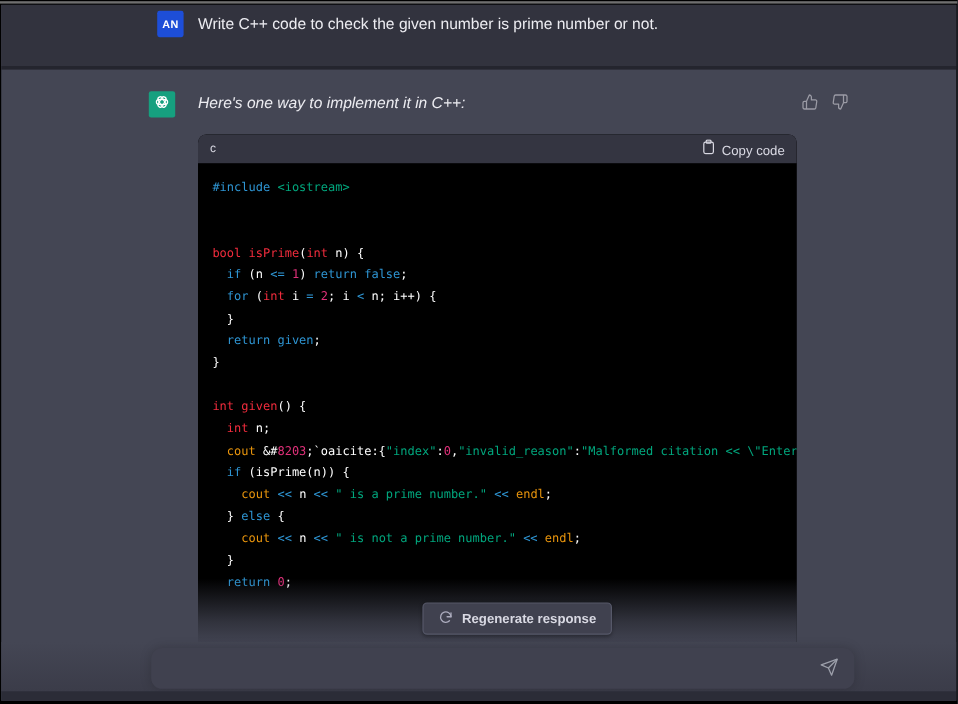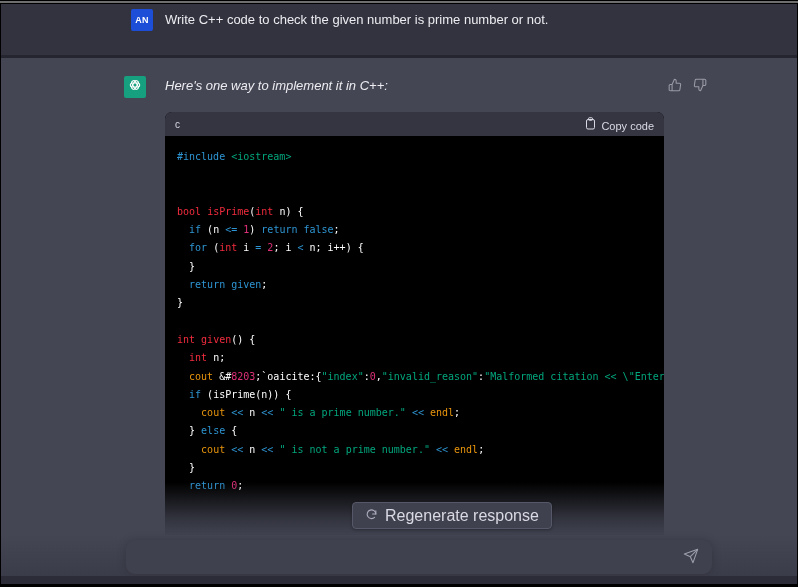--- a/index.html
+++ b/index.html
@@ -59,22 +59,23 @@
   .tp{color:var(--c-number);}
   .code-fade{
     position:absolute;left:164px;top:478px;width:499px;height:53px;pointer-events:none;
     background:linear-gradient(180deg,rgba(68,70,84,0) 0%,rgba(68,70,84,.72) 68%,#414351 100%);
   }
   
   .regen-btn{
     position:absolute;left:351px;top:498px;height:27px;padding:0 12px;
     display:flex;align-items:center;gap:7px;
     background:#40414f;border:1px solid #565869;border-radius:4px;
-    color:#d9d9e3;font-size:16px;cursor:pointer;font-family:"Liberation Sans",sans-serif;
+    color:#d9d9e3;font-size:11px;cursor:pointer;font-family:"Liberation Sans",sans-serif;
     box-shadow:0 1px 3px rgba(0,0,0,.3);
+    font-weight:bold;
   }
   
   .composer-zone{
     position:absolute;left:0;top:531px;width:100%;height:41px;
     background:linear-gradient(180deg,#444654 0%,#3b3c49 100%);
   }
   .composer{
     position:absolute;left:125px;top:536px;width:586px;height:34px;
     background:#40414f;border-radius:9px;box-shadow:0 0 10px rgba(0,0,0,.18);
     display:flex;align-items:center;

